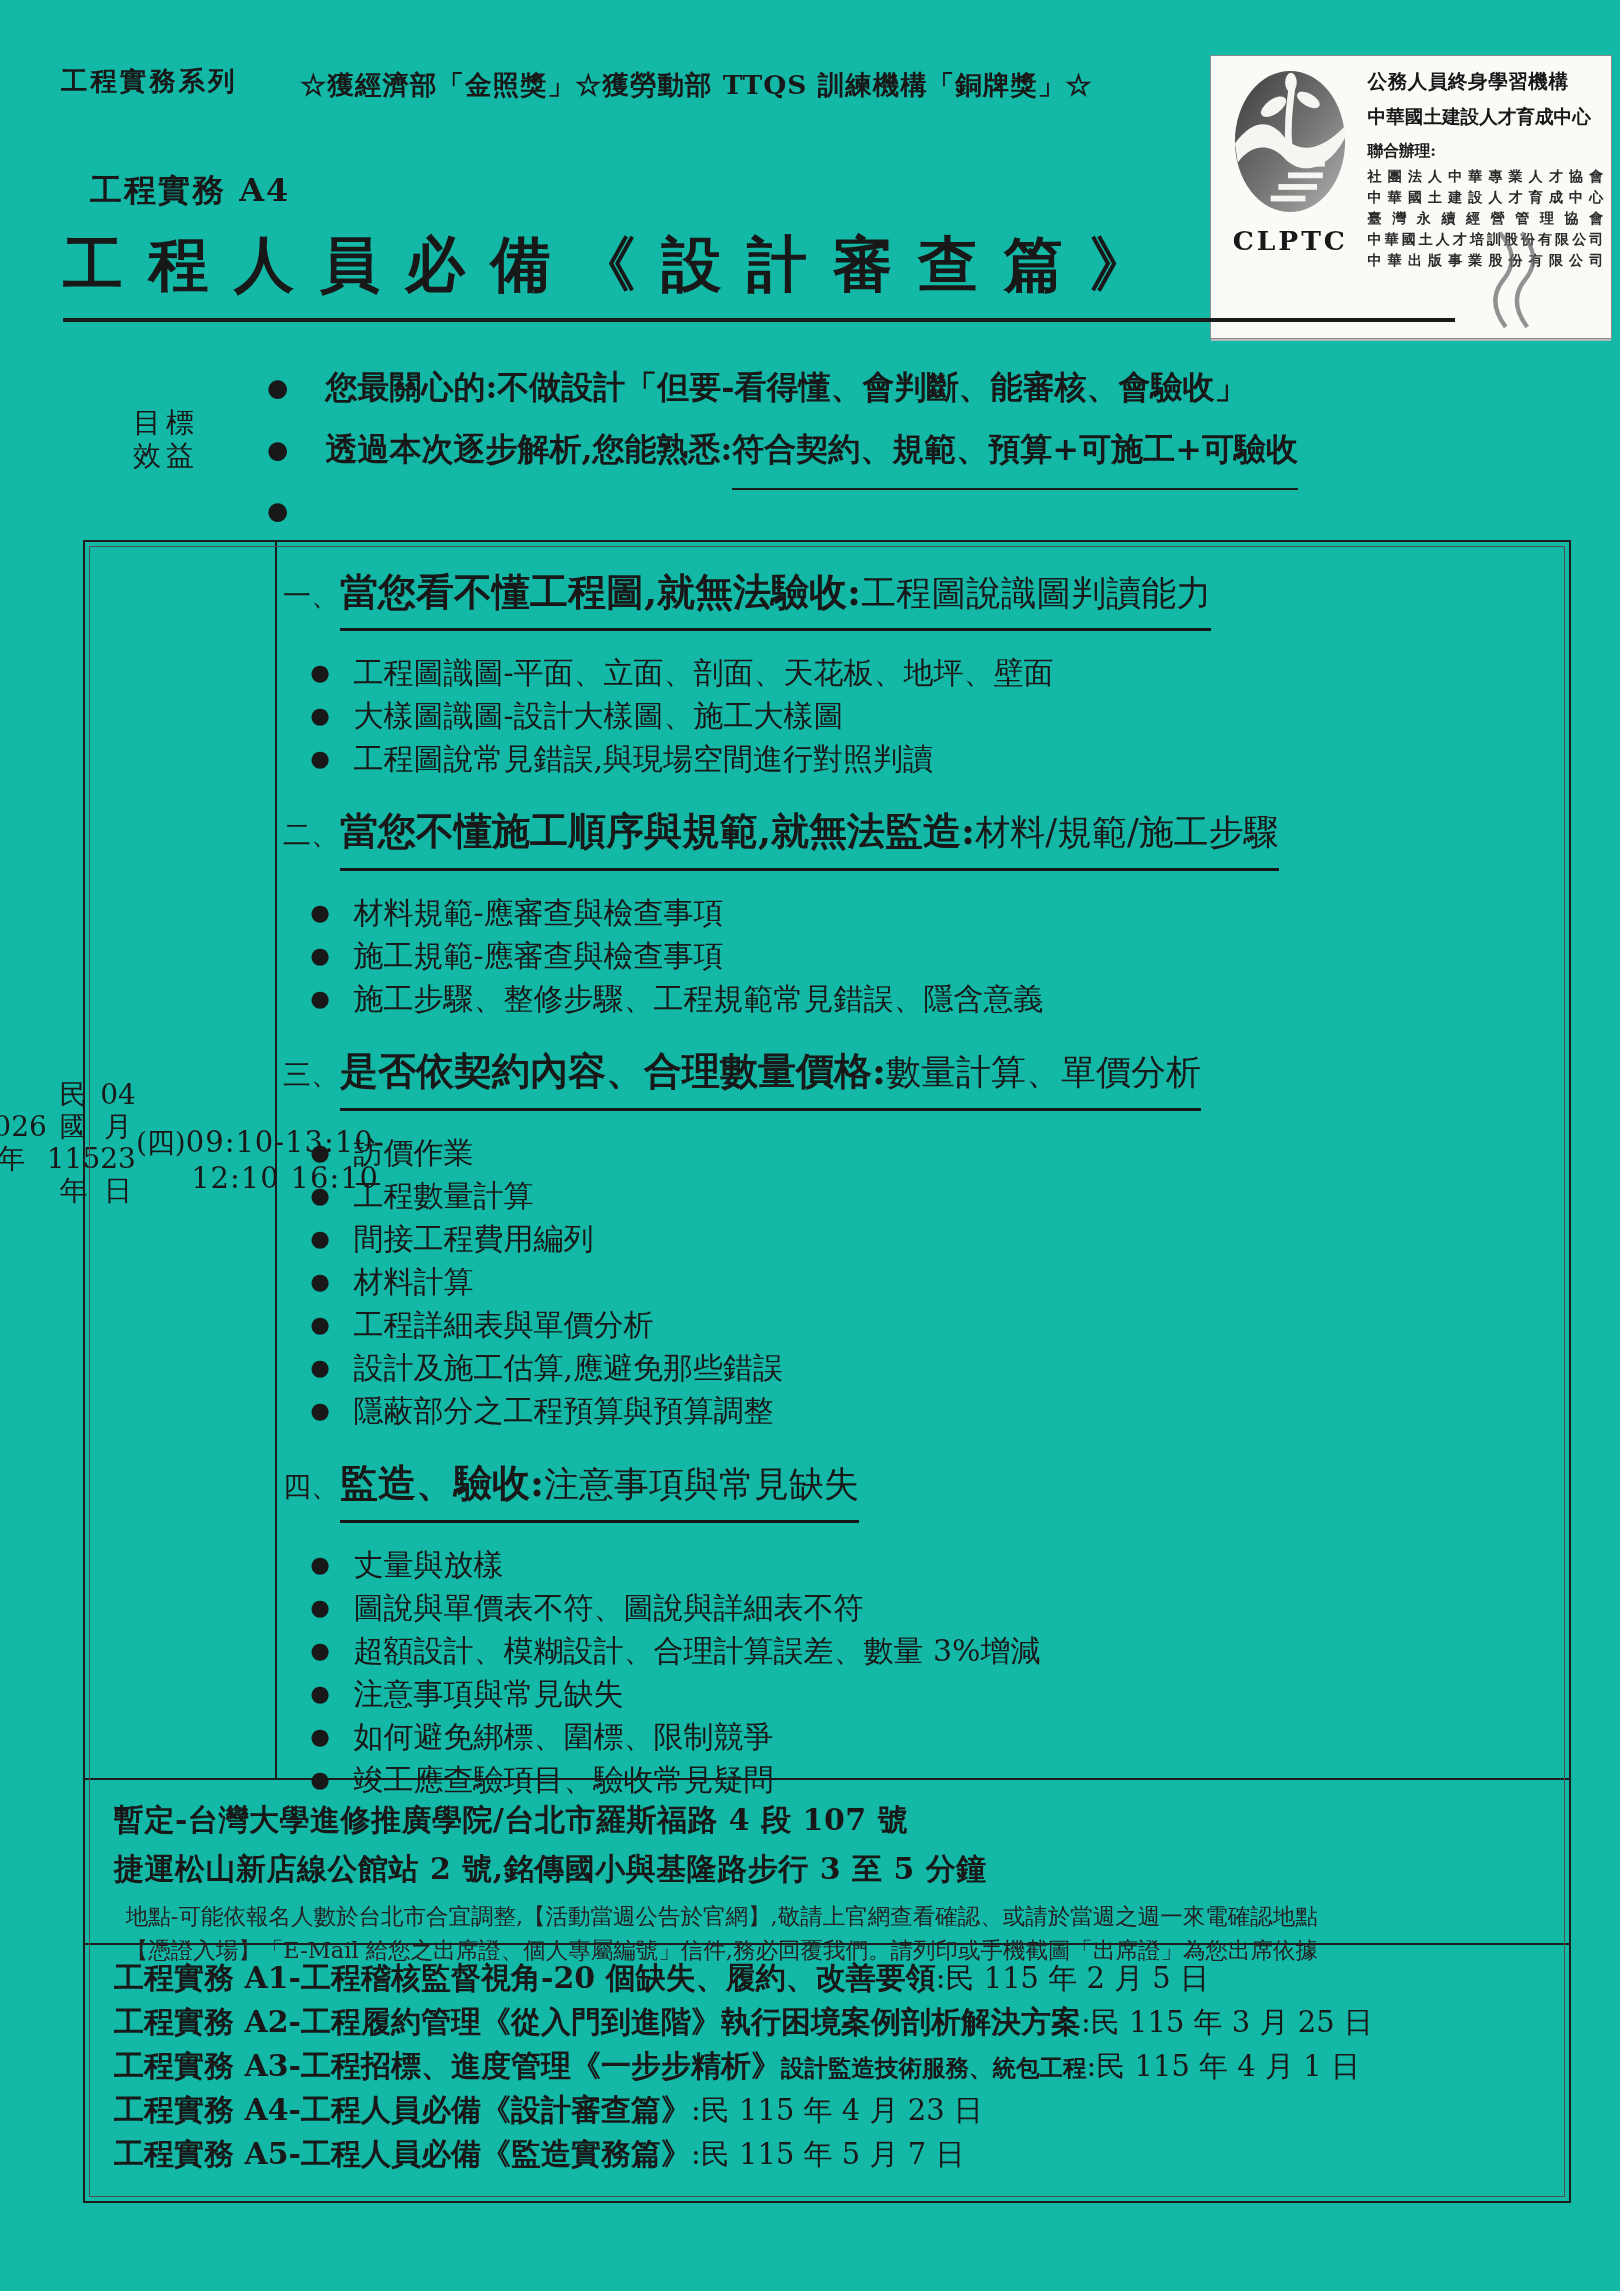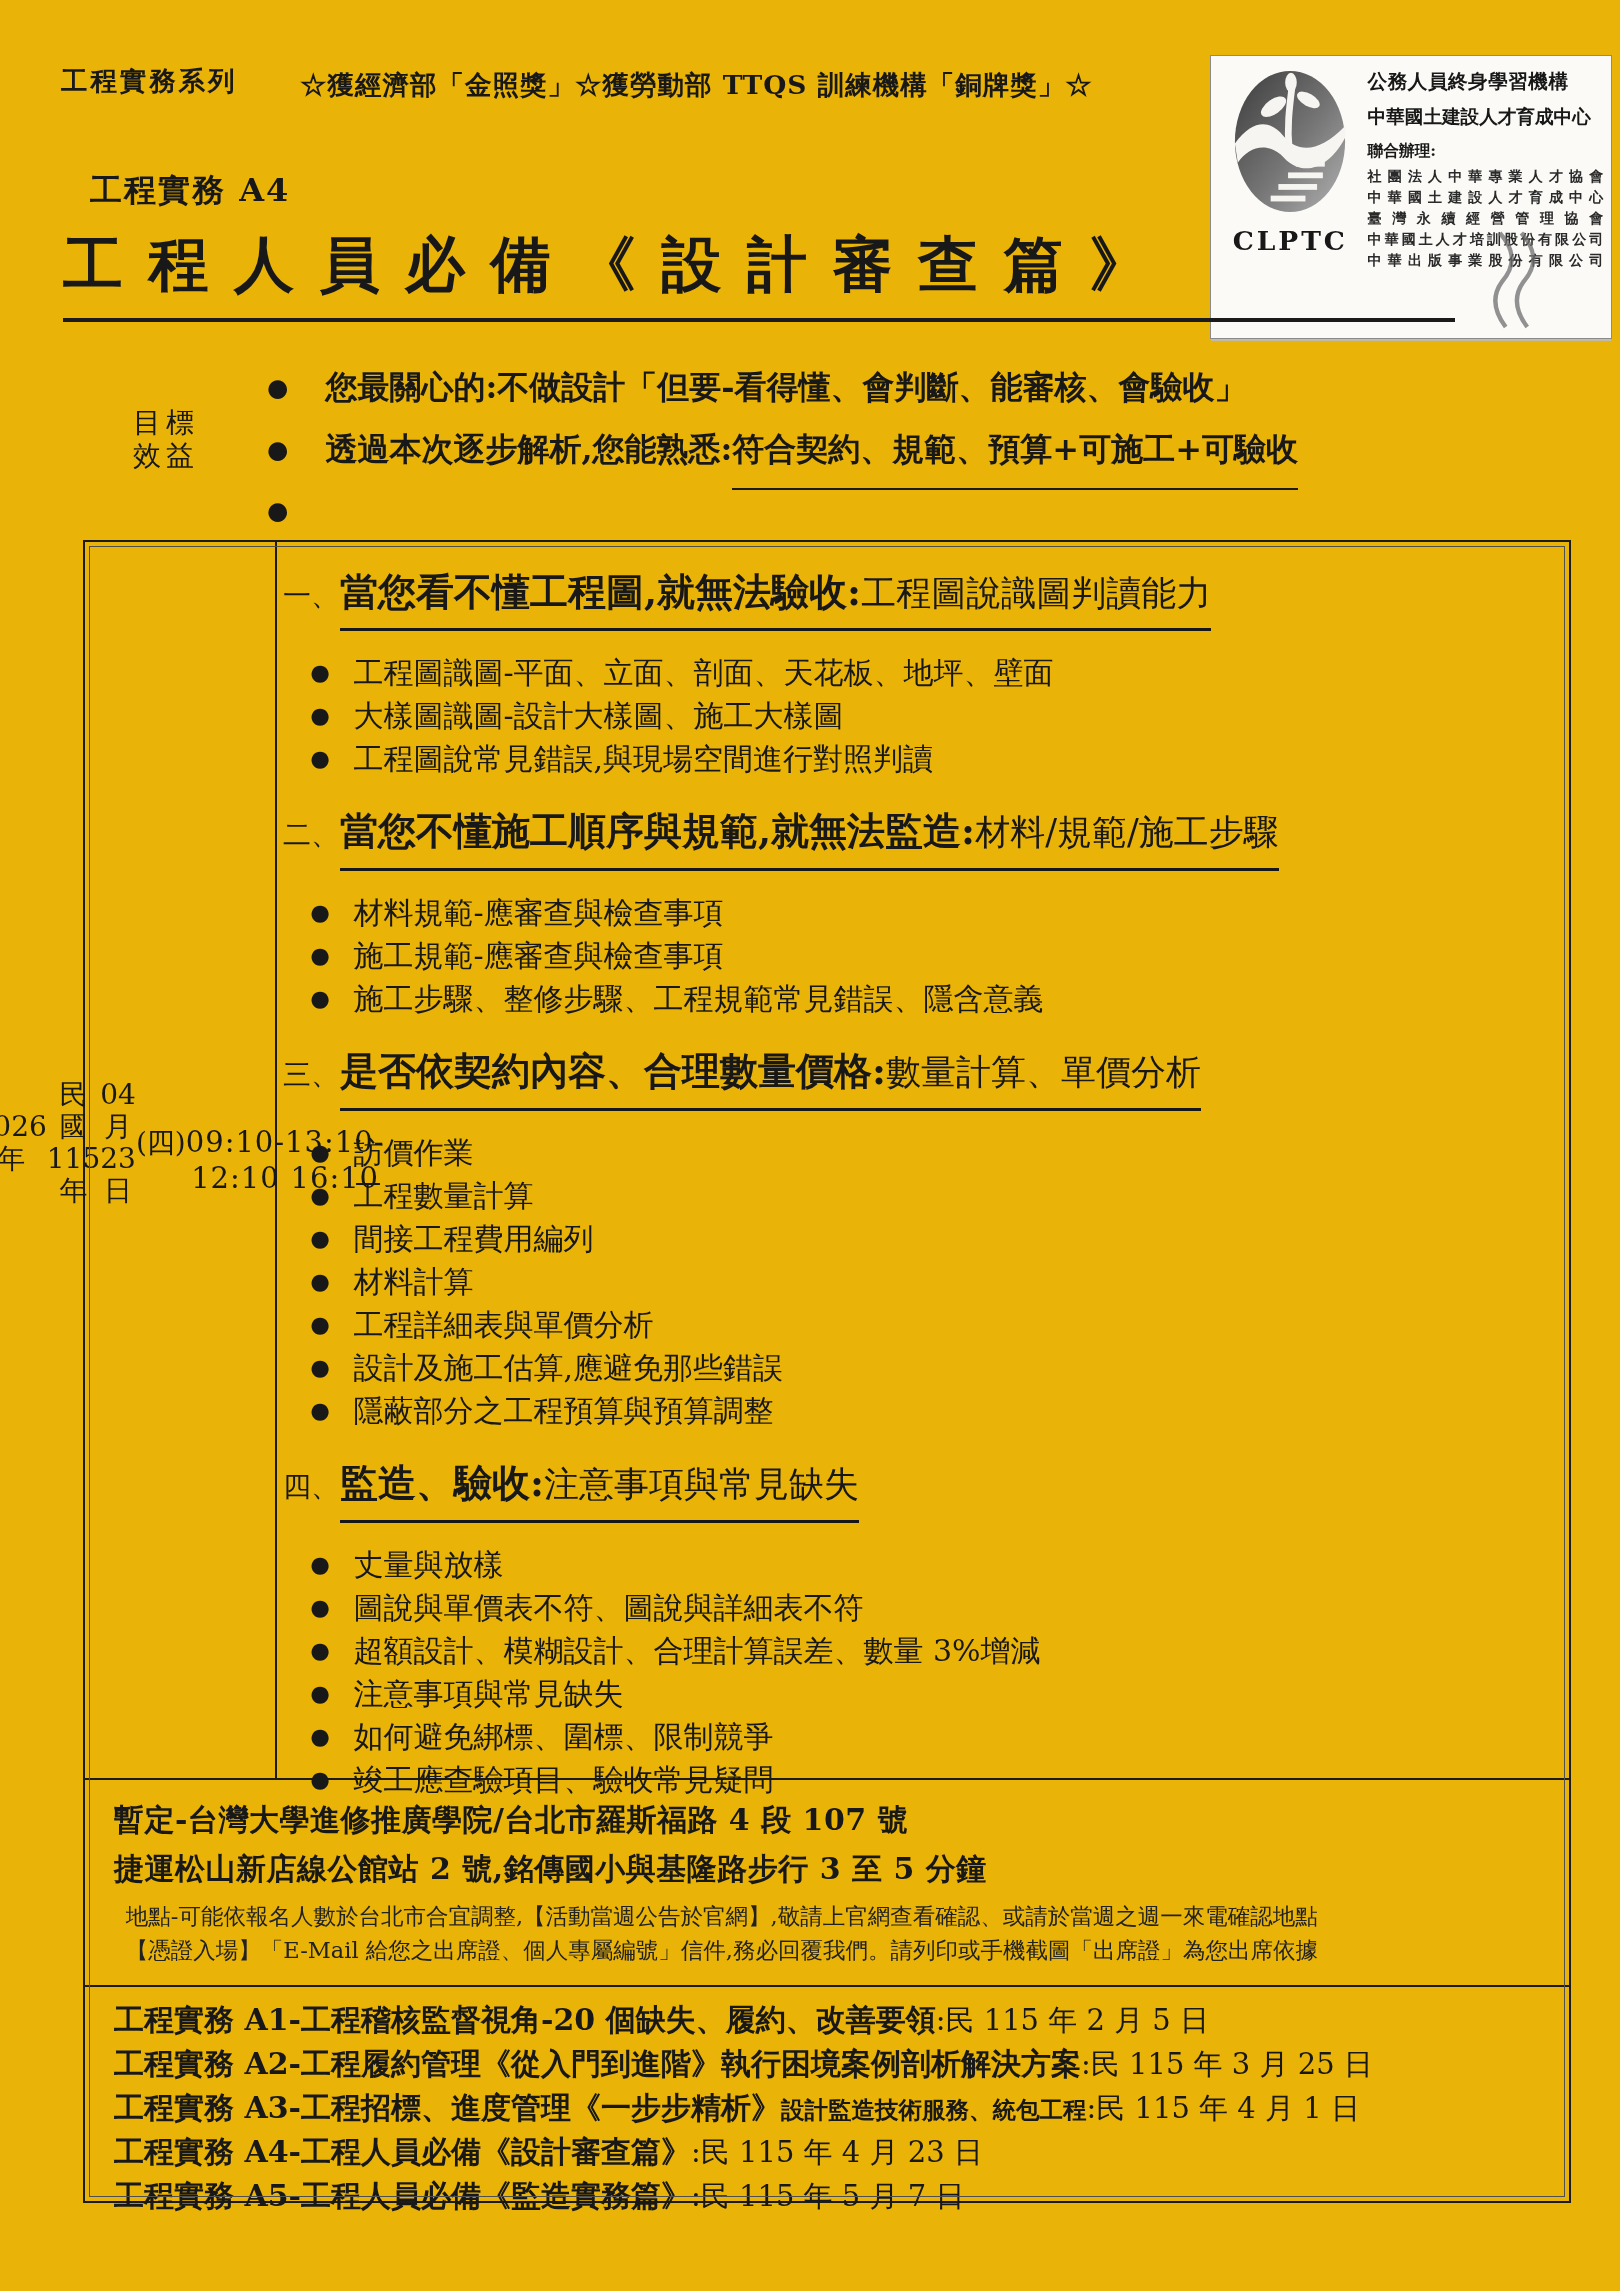--- a/index.html
+++ b/index.html
@@ -1,18 +1,18 @@
 <!DOCTYPE html>
 <html lang="zh-Hant"><head>
 <meta charset="utf-8">
 <style>
   html,body{margin:0;padding:0;}
   body{background:#eceae6;}
   .page{
-    position:relative;width:1620px;height:2292px;background:#eab308;
+    position:relative;width:1620px;height:2292px;background:#14b8a6;
     font-family:"DejaVu Serif","Liberation Serif",serif;color:#181818;overflow:hidden;
   }
   
   .series-label{position:absolute;left:61px;top:63px;font-size:26.5px;font-weight:700;letter-spacing:2.9px;}
   .awards-line{position:absolute;left:300px;top:67px;font-size:26.5px;font-weight:600;letter-spacing:1px;}
   .course-code{position:absolute;left:90px;top:169px;font-size:32px;font-weight:700;letter-spacing:2px;}
   .main-title{
     position:absolute;left:63px;top:225px;width:1392px;font-size:60px;font-weight:700;
     letter-spacing:25.5px;border-bottom:4.9px solid #1a1a1a;padding-bottom:11.8px;white-space:nowrap;box-sizing:border-box;
   }
@@ -55,21 +55,21 @@
   .section{margin-bottom:27.4px;}
   .sec-heading{display:flex;align-items:baseline;margin-bottom:19.6px;}
   .sec-num{font-size:28px;font-weight:500;width:57px;flex:none;}
   .sec-title{border-bottom:3.9px solid #161616;padding-bottom:5.9px;line-height:47px;white-space:nowrap;}
   .sec-bold{font-size:38px;font-weight:700;}
   .sec-rest{font-size:35px;font-weight:400;}
   .sec-list{list-style:none;margin:0;padding:0 0 0 27.4px;}
   .sec-list li{display:flex;align-items:flex-start;font-size:30px;font-weight:500;line-height:43px;}
   .sec-list .dot{font-size:22.5px;line-height:43px;margin-right:23.5px;flex:none;}
   
-  .venue-row{height:207px;flex:none;border-bottom:2.9px solid #1c1c1c;box-sizing:border-box;padding:21.6px 23.5px 0 29px;}
+  .venue-row{height:165px;flex:none;border-bottom:2.9px solid #1c1c1c;box-sizing:border-box;padding:21.6px 23.5px 0 29px;}
   .venue-main{margin:0 0 13.7px;font-size:30px;font-weight:700;line-height:36px;letter-spacing:0.5px;}
   .venue-note{margin:0 0 3.9px;font-size:22.5px;font-weight:500;line-height:30px;padding-left:11.8px;color:#222;}
   
   .course-row{flex:1;box-sizing:border-box;padding:11.8px 23.5px 0 29px;}
   .course-line{margin:0;font-size:30px;line-height:42px;white-space:nowrap;}
   .course-main{font-weight:700;}
   .course-sub{font-size:23.5px;font-weight:700;}
   .course-date{font-weight:400;font-size:29px;}
 </style>
 </head>

